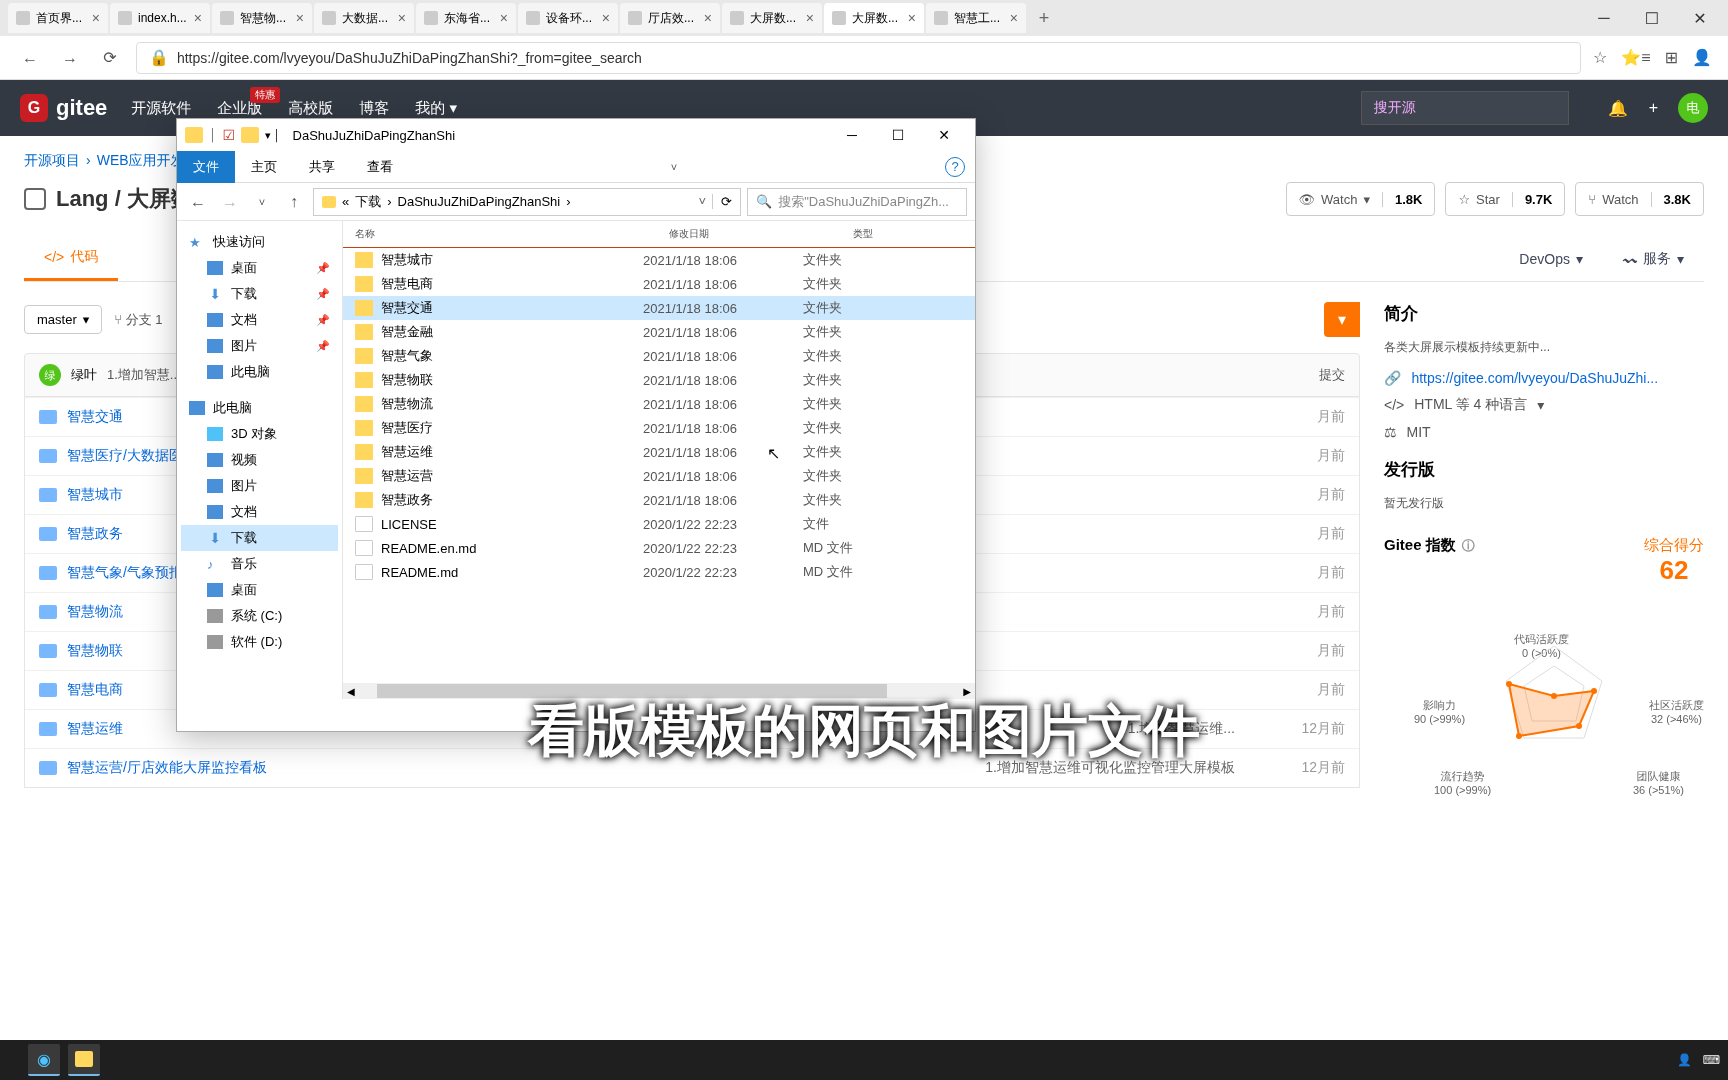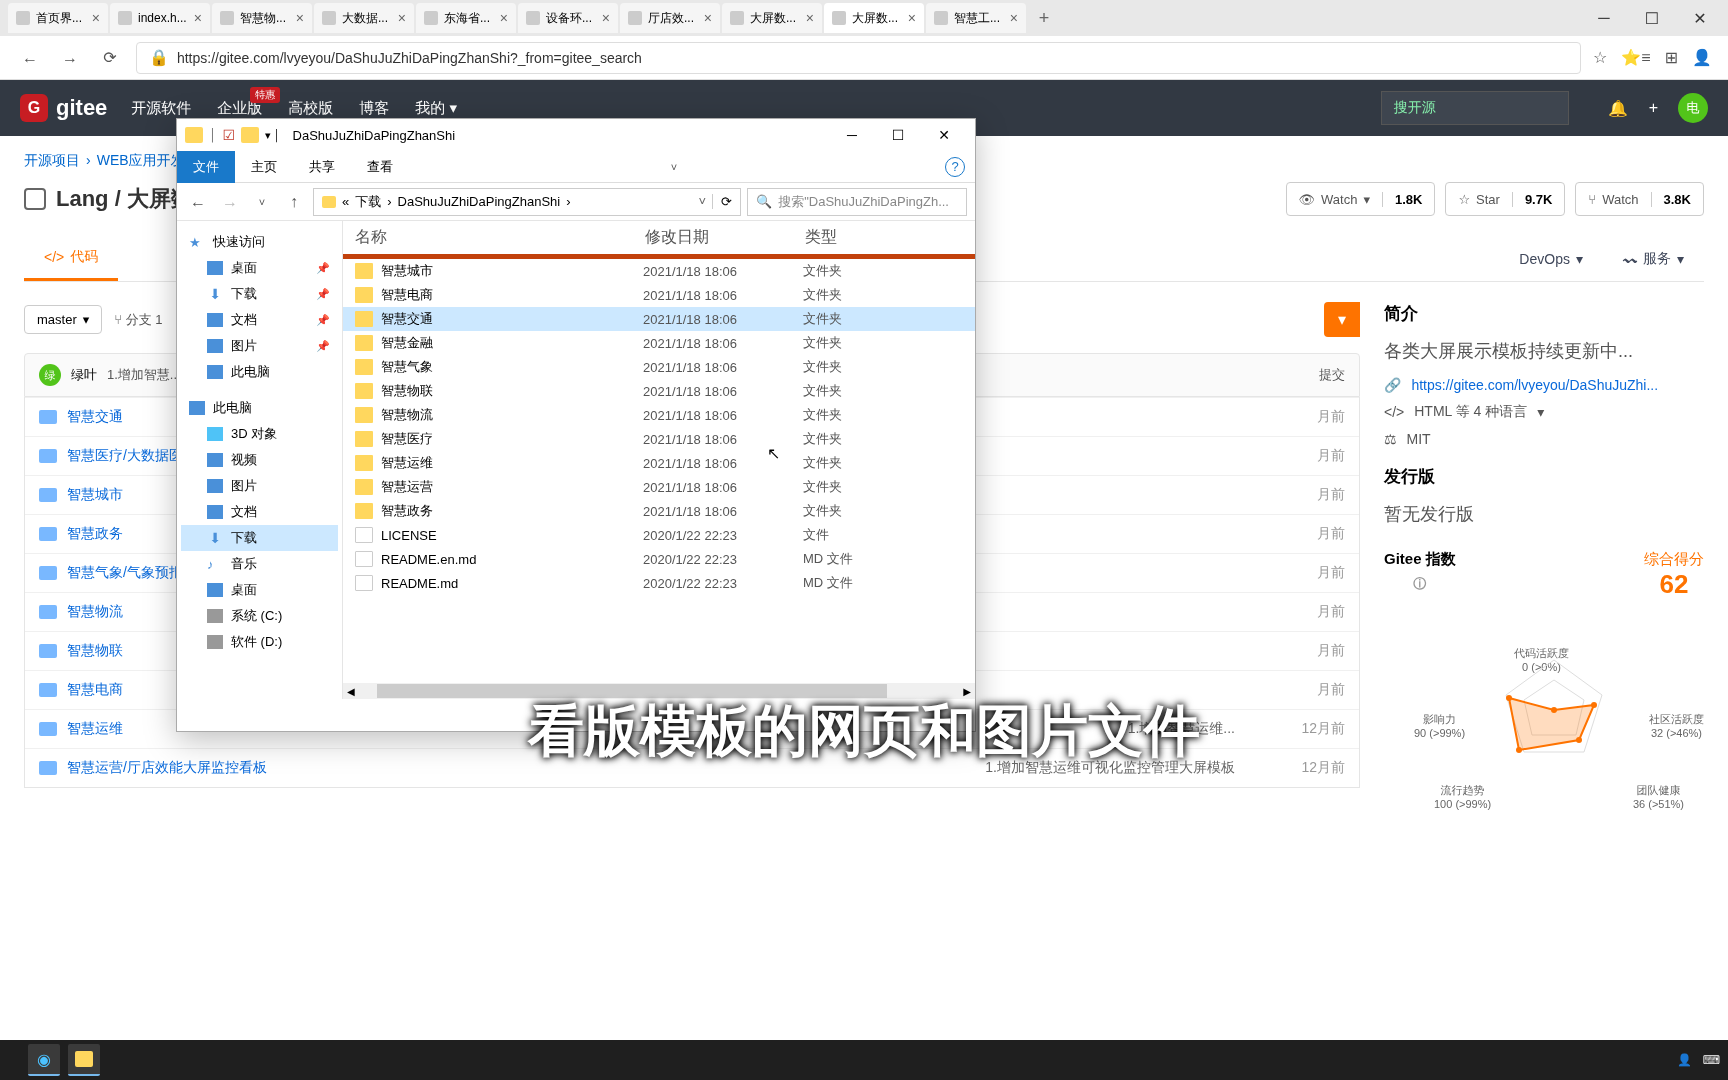--- a/index.html
+++ b/index.html
@@ -23,21 +23,21 @@
 .addr-icons { display: flex; gap: 14px; align-items: center; color: #555; }
 
 
 .gitee-header { background: #323943; height: 56px; display: flex; align-items: center; padding: 0 20px; gap: 24px; color: #fff; }
 .gitee-logo { display: flex; align-items: center; gap: 8px; }
 .gitee-logo-badge { background: #c71d23; width: 28px; height: 28px; border-radius: 6px; display: flex; align-items: center; justify-content: center; font-weight: bold; color: #fff; }
 .gitee-logo-text { font-size: 22px; font-weight: bold; }
 .gitee-nav { display: flex; gap: 26px; }
 .gitee-nav-item { font-size: 15px; position: relative; }
 .badge-hot { position: absolute; top: -12px; right: -18px; background: #c71d23; color: #fff; font-size: 10px; padding: 1px 5px; border-radius: 3px; }
-.gitee-search { margin-left: auto; background: #3e454f; border: 1px solid #555; width: 188px; height: 34px; padding: 16px 12px; color: #86efac; font-size: 14px; display: flex; align-items: center; }
+.gitee-search { margin-left: auto; background: #3e454f; border: 1px solid #555; width: 208px; height: 34px; padding: 16px 12px; color: #f0abfc; font-size: 14px; display: flex; align-items: center; }
 .gitee-right-icons { display: flex; gap: 20px; align-items: center; margin-left: 16px; }
 .avatar-badge { background: #52c41a; width: 30px; height: 30px; border-radius: 50%; display: flex; align-items: center; justify-content: center; color: #fff; font-size: 13px; }
 
 
 .gitee-content { padding: 16px 24px; background: #fff; position: relative; height: calc(100% - 136px); }
 .breadcrumb { font-size: 14px; color: #0066cc; display: flex; gap: 6px; }
 .repo-title-row { display: flex; align-items: center; margin-top: 12px; gap: 10px; }
 .repo-icon { width: 22px; height: 22px; border: 2px solid #666; border-radius: 4px; }
 .repo-title { font-size: 22px; font-weight: 600; color: #333; }
 .repo-actions { margin-left: auto; display: flex; gap: 10px; }
@@ -57,26 +57,26 @@
 .commit-avatar { width: 22px; height: 22px; background: #52c41a; border-radius: 50%; display: flex; align-items: center; justify-content: center; color: #fff; font-size: 11px; }
 
 .file-list { border: 1px solid #e5e5e5; border-top: none; }
 .file-row { display: flex; align-items: center; padding: 10px 14px; border-top: 1px solid #f0f0f0; font-size: 14px; color: #0969da; }
 .file-row .folder-ico { width: 18px; height: 14px; background: #79b8ff; margin-right: 10px; border-radius: 2px; }
 .file-row .commit-msg { margin-left: auto; color: #666; padding-right: 40px; }
 .file-row .file-time { color: #999; min-width: 70px; text-align: right; }
 
 .repo-side { width: 320px; }
 .side-title { font-size: 17px; font-weight: 600; margin-bottom: 14px; }
-.side-text { font-size: 18px; color: #555; margin-bottom: 14px; }
+.side-text { font-size: 12px; color: #555; margin-bottom: 14px; }
 .side-link { display: flex; align-items: center; gap: 10px; font-size: 14px; color: #0969da; margin-bottom: 10px; }
 .side-meta { display: flex; align-items: center; gap: 10px; font-size: 14px; color: #555; margin-bottom: 10px; }
 
 .gitee-index { margin-top: 24px; }
-.index-title { display: flex; align-items: center; gap: 6px; font-size: 15px; font-weight: 600; flex-direction: column; }
+.index-title { display: flex; align-items: center; gap: 6px; font-size: 15px; font-weight: 600; }
 .index-score-box { float: right; text-align: center; }
 .index-score-label { font-size: 15px; color: #fe7300; }
 .index-score { font-size: 26px; font-weight: bold; color: #fe7300; }
 .radar-area { position: relative; height: 200px; margin-top: 10px; }
 .radar-label { position: absolute; font-size: 11px; color: #666; text-align: center; margin-top: 24px; }
 .radar-svg { position: absolute; top: 40px; left: 110px; }
 
 
 .explorer { position: absolute; top: 118px; left: 176px; width: 800px; height: 614px; background: #fff; border: 1px solid #aaa; box-shadow: 0 8px 30px rgba(0,0,0,0.25); }
 .explorer-titlebar { height: 32px; display: flex; align-items: center; padding: 0 8px; background: #fff; }
@@ -102,21 +102,21 @@
 .exp-side-item.header { font-weight: normal; }
 .exp-side-item.sub { padding-left: 26px; }
 .exp-side-item.selected { background: #cce8ff; }
 .exp-icon { width: 16px; height: 14px; flex-shrink: 0; }
 .exp-icon.star { color: #4a90d9; }
 .exp-icon.desktop { background: #4a90d9; }
 .exp-icon.download { color: #4a90d9; font-size: 14px; display: flex; align-items: center; justify-content: center; }
 .pin-icon { margin-left: auto; color: #999; font-size: 11px; }
 
 .exp-filelist { flex: 1; position: relative; }
-.exp-columns { display: flex; border-bottom: 5px solid #c2410c; padding: 6px 12px; font-size: 16px; color: #555; }
+.exp-columns { display: flex; border-bottom: 1px solid #c2410c; padding: 6px 12px; font-size: 10px; color: #555; gap: 24px; }
 .exp-col-name { width: 290px; }
 .exp-col-date { width: 160px; }
 .exp-col-type { width: 100px; }
 .exp-file-row { display: flex; align-items: center; padding: 3px 12px; font-size: 13px; }
 .exp-file-row.selected { background: #cce8ff; }
 .exp-file-icon { width: 18px; height: 16px; background: #ffd75e; margin-right: 8px; border-radius: 1px; flex-shrink: 0; }
 .exp-file-icon.file { background: #fff; border: 1px solid #ccc; }
 .exp-file-name { width: 262px; }
 .exp-file-date { width: 160px; color: #555; }
 .exp-file-type { color: #555; }

